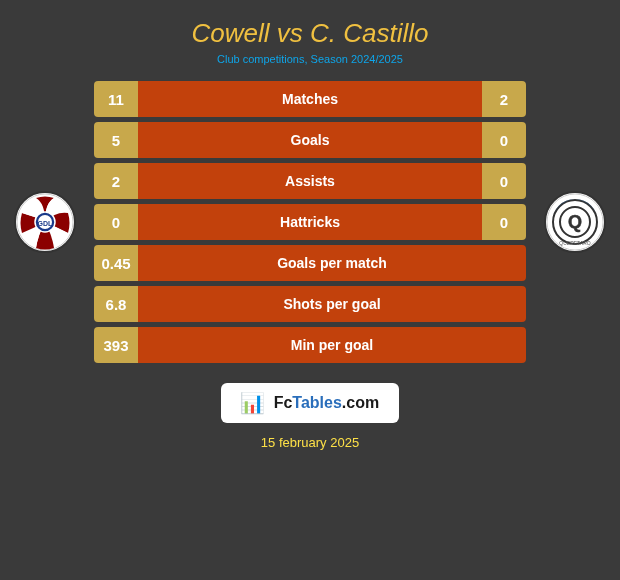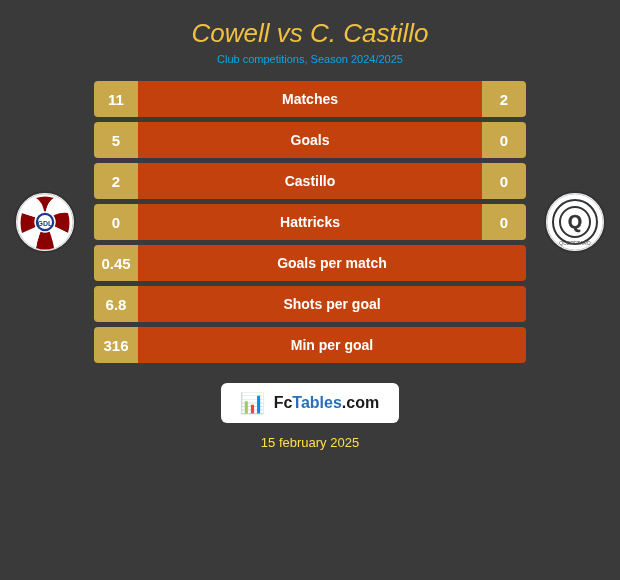--- a/index.html
+++ b/index.html
@@ -211,38 +211,38 @@
         <div class="stat-label-bar">Matches</div>
         <div class="stat-right-val">2</div>
       </div>
       <div class="stat-row">
         <div class="stat-left-val">5</div>
         <div class="stat-label-bar">Goals</div>
         <div class="stat-right-val">0</div>
       </div>
       <div class="stat-row">
         <div class="stat-left-val">2</div>
-        <div class="stat-label-bar">Castillo</div>
+        <div class="stat-label-bar">Assists</div>
         <div class="stat-right-val">0</div>
       </div>
       <div class="stat-row">
         <div class="stat-left-val">0</div>
         <div class="stat-label-bar">Hattricks</div>
         <div class="stat-right-val">0</div>
       </div>
       <div class="stat-row stat-row-single">
         <div class="stat-left-val">0.45</div>
         <div class="stat-label-bar">Goals per match</div>
       </div>
       <div class="stat-row stat-row-single">
         <div class="stat-left-val">6.8</div>
         <div class="stat-label-bar">Shots per goal</div>
       </div>
       <div class="stat-row stat-row-single">
-        <div class="stat-left-val">316</div>
+        <div class="stat-left-val">393</div>
         <div class="stat-label-bar">Min per goal</div>
       </div>
     </div>
 
   <div class="team-logo">
     <div class="queretaro-logo">
       <svg width="58" height="58" viewBox="0 0 58 58">
         <circle cx="29" cy="29" r="28" fill="#fff" stroke="#ccc" stroke-width="1"></circle>
 
         <circle cx="29" cy="29" r="22" fill="#fff" stroke="#333" stroke-width="2"></circle>

